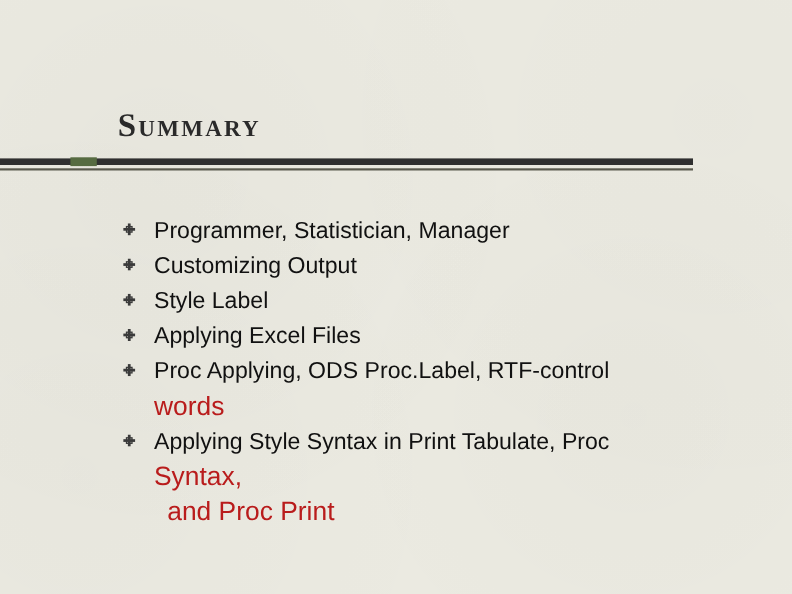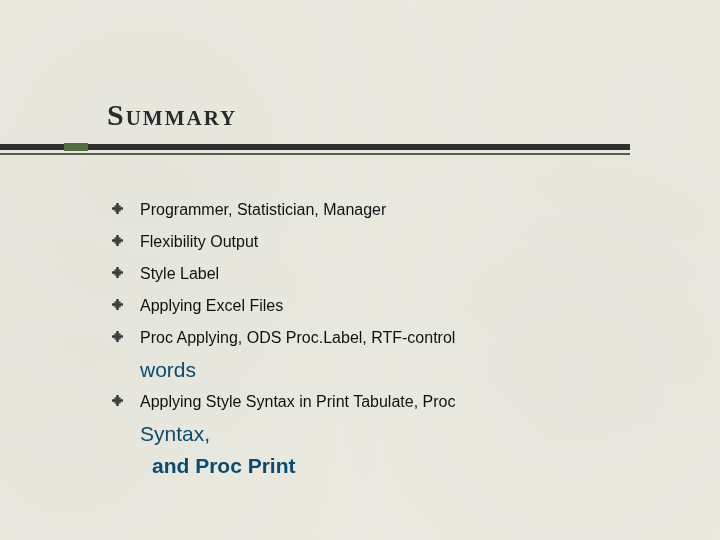--- a/index.html
+++ b/index.html
@@ -66,46 +66,45 @@
   }
   .content {
     position: absolute;
     left: 112px;
     top: 196px;
     width: 540px;
   }
   .item {
     position: relative;
     padding-left: 28px;
-    font-size: 16px;
+    font-size: 21px;
     line-height: 28px;
     margin: 0 0 4px 0;
     color: #111;
   }
   .bullet {
     position: absolute;
     left: 0;
     top: 7px;
     width: 11px;
     height: 11px;
   }
   .bullet svg {
     display: block;
   }
   .cont {
     
-    font-size: 21px;
+    font-size: 24px;
     line-height: 28px;
     margin: 0 0 4px 0;
     padding-left: 28px;
-    color: #0c4a6e;
+    color: #b91c1c;
   }
   .cont.indent2 {
     padding-left: 40px;
-    font-weight: bold;
   }
 </style>
 </head>
 <body>
 
 <div class="title">Summary</div>
 
 <div class="rule-wrap">
   <div class="rule-thick"></div>
   <div class="rule-thin"></div>
@@ -127,21 +126,21 @@
 
 
   <div class="item">
     <span class="bullet">
       <svg width="11" height="11" viewBox="0 0 11 11">
           <rect x="0" y="4.25" width="11" height="2.5" fill="#3a3a3a"></rect>
           <rect x="4.25" y="0" width="2.5" height="11" fill="#3a3a3a"></rect>
           <rect x="3" y="3" width="5" height="5" fill="none" stroke="#3a3a3a" stroke-width="1.2"></rect>
         </svg>
     </span>
-    <span>Flexibility Output</span>
+    <span>Customizing Output</span>
   </div>
 
   <div class="item">
     <span class="bullet">
       <svg width="11" height="11" viewBox="0 0 11 11">
           <rect x="0" y="4.25" width="11" height="2.5" fill="#3a3a3a"></rect>
           <rect x="4.25" y="0" width="2.5" height="11" fill="#3a3a3a"></rect>
           <rect x="3" y="3" width="5" height="5" fill="none" stroke="#3a3a3a" stroke-width="1.2"></rect>
         </svg>
     </span>

